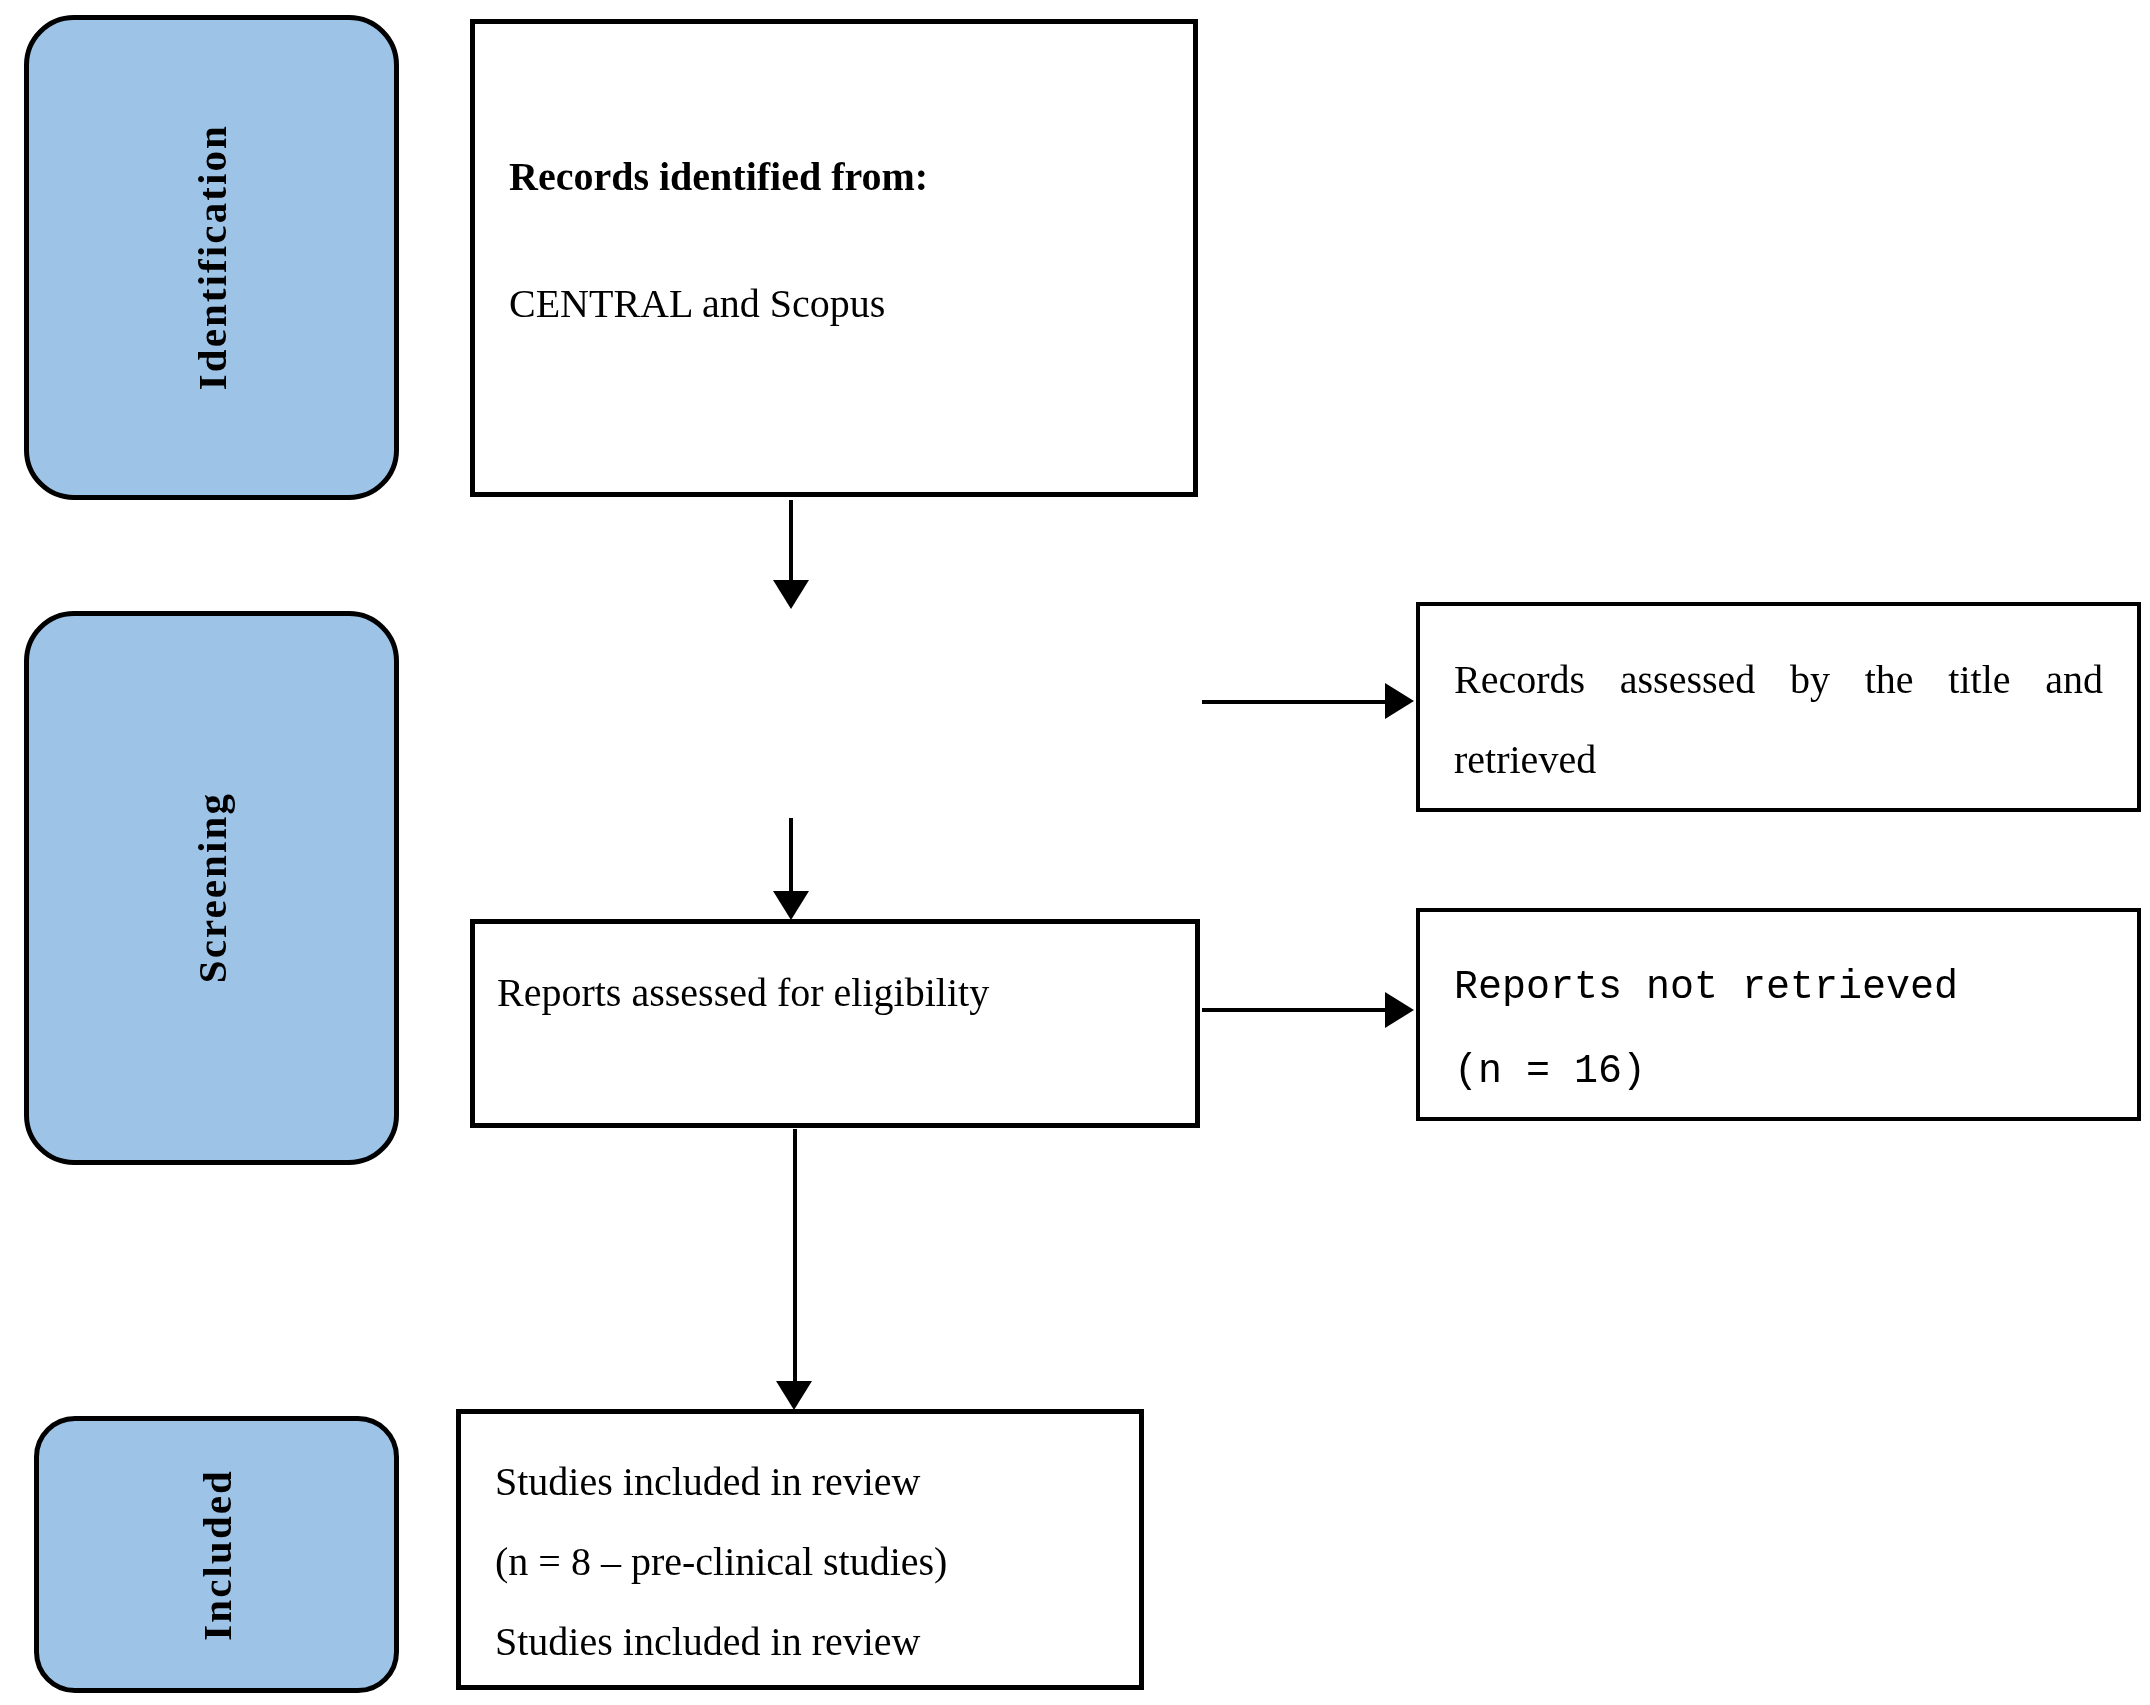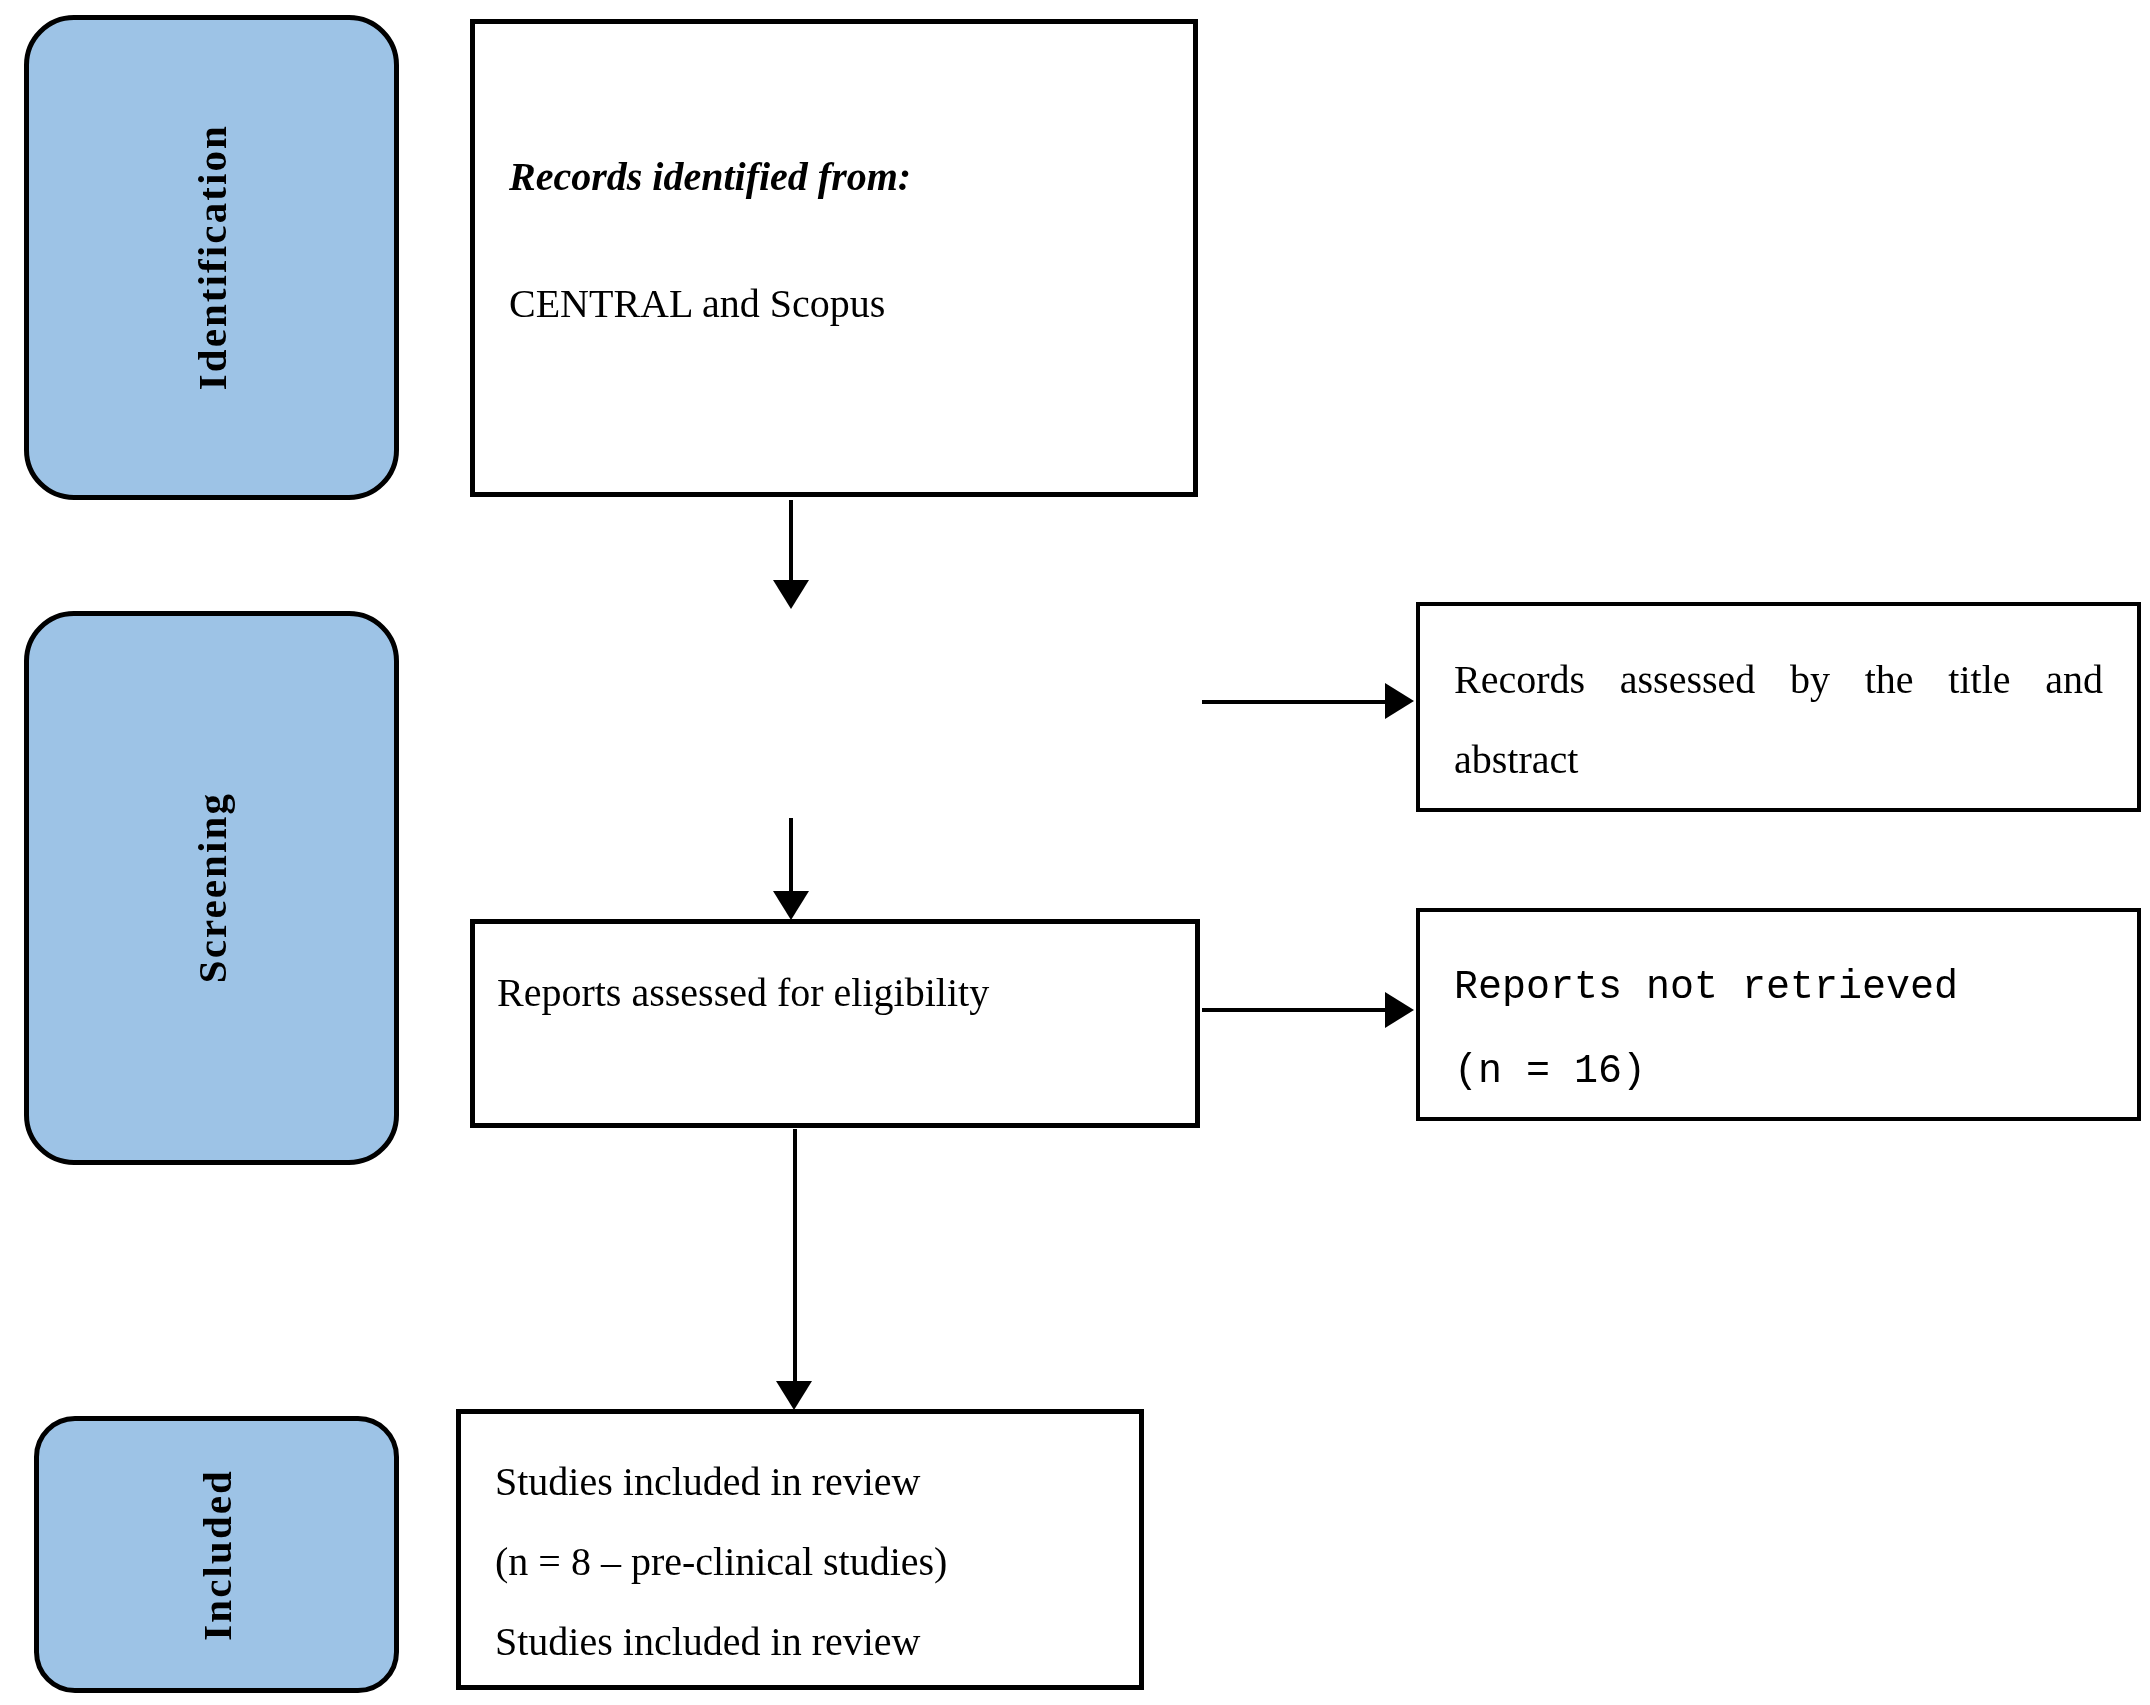--- a/index.html
+++ b/index.html
@@ -34,21 +34,21 @@
     position:absolute;
     background:#ffffff;
     border:5.5px solid #000;
     box-sizing:border-box;
   }
   .node.thin{border-width:4.8px;}
   .line{
     font-size:40px;
     white-space:nowrap;
   }
-  .heading{font-style:italic;font-weight:bold;}
+  .heading{font-weight:bold;}
   .justify-last{
     text-align:justify;
     -moz-text-align-last:justify;
     text-align-last:justify;
     white-space:normal;
   }
   .lh-identified .line{line-height:127px;}
   .lh-screened .line{line-height:89px;}
   .lh-included .line{line-height:80px;}
   .lh-excluded .line{line-height:80px;}
@@ -97,21 +97,21 @@
   </div>
 
   <div class="node lh-included" style="left:456px;top:1409px;width:688px;height:281px;padding:27.5px 34px 0">
     <div class="line">Studies included in review</div>
     <div class="line">(n = 8 – pre-clinical studies)</div>
     <div class="line">Studies included in review</div>
   </div>
 
   <div class="node thin lh-excluded" style="left:1416px;top:602px;width:725px;height:210px;padding:34px 34px 0">
     <div class="line justify-last">Records assessed by the title and</div>
-    <div class="line">abstract</div>
+    <div class="line">retrieved</div>
   </div>
 
   <div class="node thin lh-notretrieved" style="left:1416px;top:908px;width:725px;height:213px;padding:34px 34px 0">
     <div class="line">Reports not retrieved</div>
     <div class="line">(n = 16)</div>
   </div>
 
   <div class="vline" style="left:789px;top:500px;height:81px"></div>
   <div class="head-down" style="left:773px;top:580px"></div>
 

